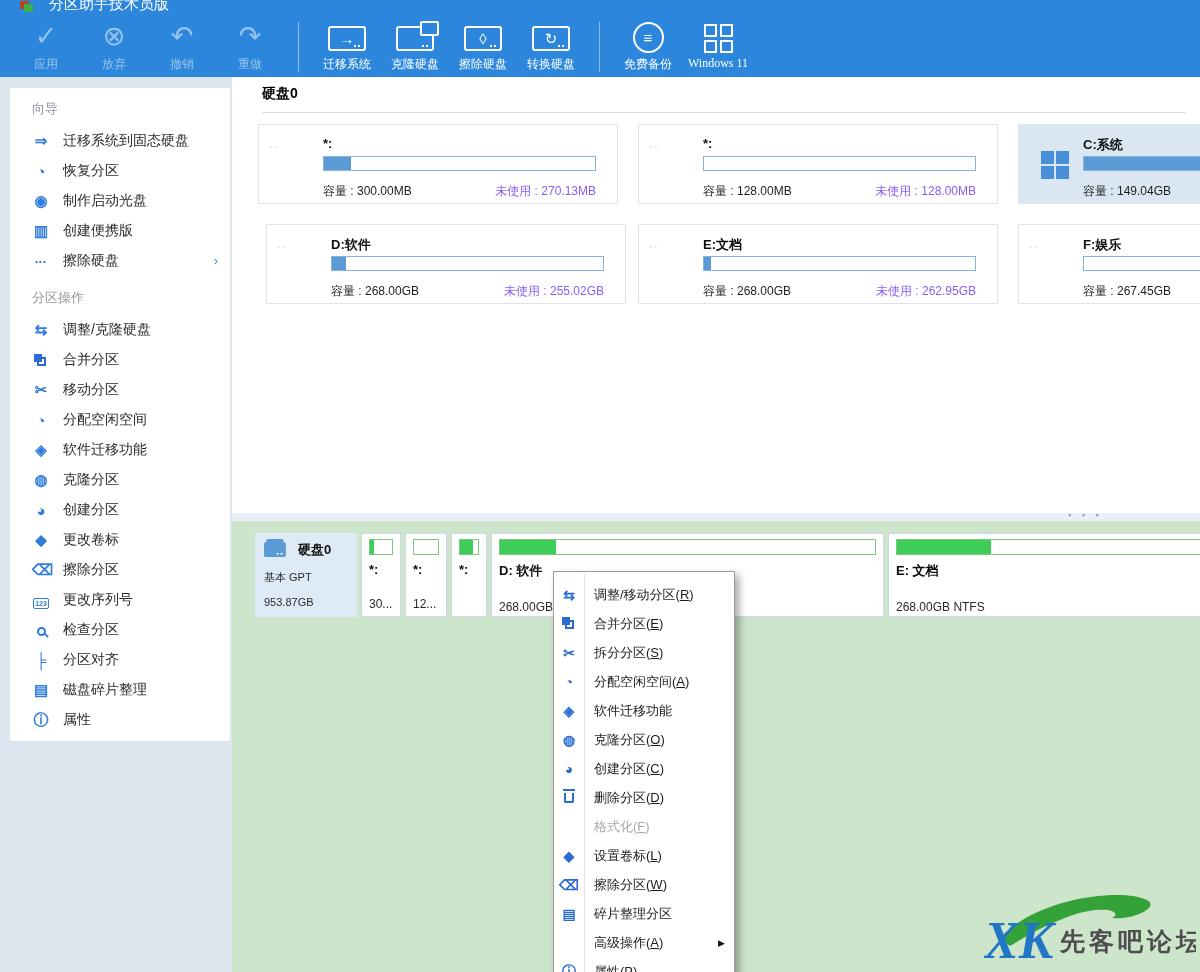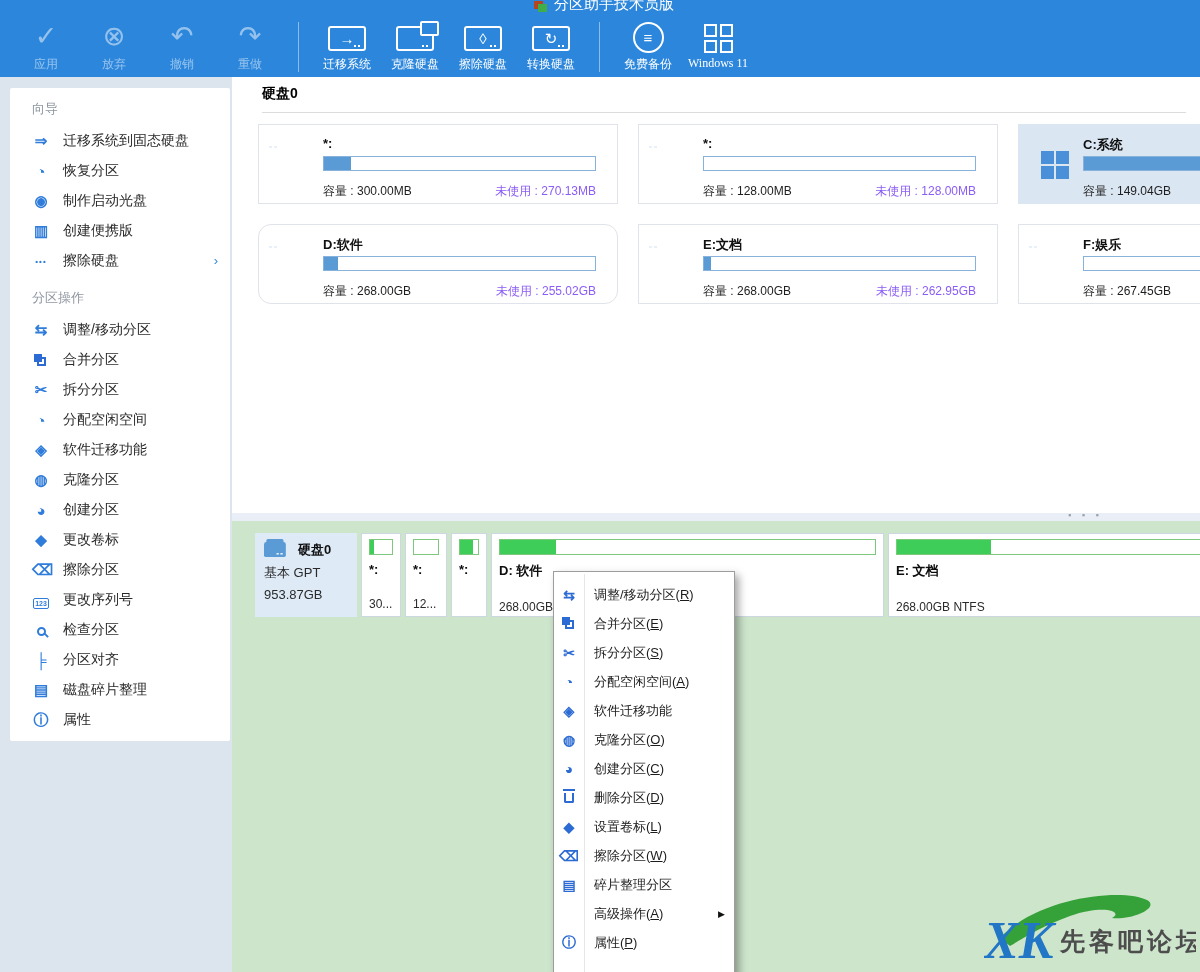--- a/index.html
+++ b/index.html
@@ -4,21 +4,21 @@
 <style>
   * { box-sizing: border-box; margin: 0; padding: 0; }
   html,body { width:1200px; height:972px; }
   body {
     position: relative; overflow: hidden;
     font-family: "Liberation Sans", sans-serif;
     background: #ffffff;
   }
   
   .toolbar { position:absolute; left:0; top:0; width:1200px; height:77px; background:#2b86dc; color:#fff; }
-  .titlebar { height:14px; overflow:hidden; display:flex; align-items:flex-start; gap:7px; padding-left:8px;justify-content:center; }
+  .titlebar { height:14px; overflow:hidden; display:flex; align-items:flex-start; gap:16px; padding-left:20px; }
   .app-ico { position:relative; width:13px; height:12px; margin-top:1px; flex:0 0 auto; }
   .app-ico i { position:absolute; width:9px; height:8px; }
   .app-ico i:first-child { left:0; top:0; background:#b5451f; }
   .app-ico i:last-child  { left:4px; top:3px; background:#3fae4a; }
   .titlebar .txt { font-size:15px; line-height:22px; margin-top:-7px; white-space:nowrap; }
   .tb-row { display:flex; align-items:flex-start; padding-left:12px; }
   .tb-btn { min-width:68px; padding:4px 6px 0; display:flex; flex-direction:column; align-items:center; cursor:default; }
   .tb-btn .glyphbox { height:36px; display:flex; align-items:center; justify-content:center; }
   .tb-btn .glyph { font-size:27px; line-height:36px; }
   .tb-btn .lbl { font-size:12px; margin-top:2px; white-space:nowrap;font-family:Liberation Serif, serif; }
@@ -61,21 +61,21 @@
   .winlogo i { width:13px; height:13px; background:#4a90d9; }
   
   .splitter { position:absolute; left:232px; top:513px; width:968px; height:8px; background:#e9eef7; }
   .splitter .dots { position:absolute; left:836px; top:-3px; color:#98a1ab; font-size:9px; letter-spacing:4px; }
   
   .greenarea { position:absolute; left:232px; top:521px; width:968px; height:451px; background:#cde5cb; }
   .diskrow { position:absolute; left:23px; top:12px; height:84px; display:flex; gap:4px; }
   .dinfo { width:102px; height:84px; background:#dfeaf7; padding:7px 9px 0; flex:0 0 auto; }
   .dinfo .r1 { display:flex; align-items:center; gap:6px; font-size:13px; font-weight:bold; color:#111; }
   .dinfo .hdd { transform:scale(.78); transform-origin:left center; }
-  .dinfo .ln { font-size:13px; color:#2a2a2a; margin-top:5px; white-space:nowrap; }
+  .dinfo .ln { font-size:11px; color:#2a2a2a; margin-top:11px; white-space:nowrap; }
   .pblock { height:84px; background:#fff; border:1px solid #ccd7e2; padding:5px 7px 0; flex:0 0 auto; overflow:hidden; }
   .pblock.selected { background:#d9ecd6; border:2px solid #83c683; padding:4px 6px 0; }
   .pbar { height:16px; border:1px solid #7dc87d; background:#fff; }
   .pbar .pfill { height:100%; background:#3dcd58; }
   .plabel { font-size:13px; font-weight:bold; color:#0d0d0d; margin-top:7px; white-space:nowrap; }
   .psize { font-size:12px; color:#2a2a2a; margin-top:20px; white-space:nowrap; }
   
   .cmenu { position:absolute; left:553px; top:571px; width:182px; height:434px; background:#fff;
            border:1px solid #9d9d9d; box-shadow:4px 4px 8px rgba(0,0,0,.35); z-index:20; padding-top:8px; }
   .cmenu::before { content:""; position:absolute; left:30px; top:2px; bottom:2px; width:1px; background:#e6e6e6; }
@@ -199,29 +199,29 @@
       <div class="side-item">
         <span class="ig small">•••</span>
         <span>擦除硬盘</span>
         <span class="chev">›</span>
       </div>
     </div>
     <div class="side-card ops">
       <div class="side-title">分区操作</div>
       <div class="side-item">
         <span class="ig">⇆</span>
-        <span>调整/移动分区</span>
+        <span>调整/克隆硬盘</span>
       </div>
       <div class="side-item">
         <span class="ig"><span class="ic-css-merge"></span></span>
         <span>合并分区</span>
       </div>
       <div class="side-item">
         <span class="ig">✂</span>
-        <span>拆分分区</span>
+        <span>移动分区</span>
       </div>
       <div class="side-item">
         <span class="ig">◔</span>
         <span>分配空闲空间</span>
       </div>
       <div class="side-item">
         <span class="ig">◈</span>
         <span>软件迁移功能</span>
       </div>
       <div class="side-item">
@@ -293,21 +293,21 @@
             <i></i>
             <i></i>
           </span>
         </div>
         <div class="cname">C:系统</div>
         <div class="cbar">
           <div class="fill" style="width: 97%;"></div>
         </div>
         <div class="ccap">容量 : 149.04GB</div>
       </div>
-      <div class="pcard" style="left: 0px; top: 100px; border-radius: 13px;">
+      <div class="pcard" style="left: 8px; top: 100px;">
         <div class="cicon"><span class="hdd"></span></div>
         <div class="cname">D:软件</div>
         <div class="cbar">
           <div class="fill" style="width: 5%;"></div>
         </div>
         <div class="ccap">容量 : 268.00GB</div>
         <div class="cun">未使用 : 255.02GB</div>
       </div>
       <div class="pcard" style="left: 380px; top: 100px;">
         <div class="cicon"><span class="hdd"></span></div>
@@ -405,20 +405,23 @@
       <span class="mg">◍</span>
       <span>克隆分区(<u>O</u>)</span>
     </div>
     <div class="mi">
       <span class="mg">◕</span>
       <span>创建分区(<u>C</u>)</span>
     </div>
     <div class="mi">
       <span class="mg"><span class="ic-css-trash"></span></span>
       <span>删除分区(<u>D</u>)</span>
+    </div>
+    <div class="mi disabled">
+      <span>格式化(<u>F</u>)</span>
     </div>
     <div class="mi">
       <span class="mg">◆</span>
       <span>设置卷标(<u>L</u>)</span>
     </div>
     <div class="mi">
       <span class="mg">⌫</span>
       <span>擦除分区(<u>W</u>)</span>
     </div>
     <div class="mi">

